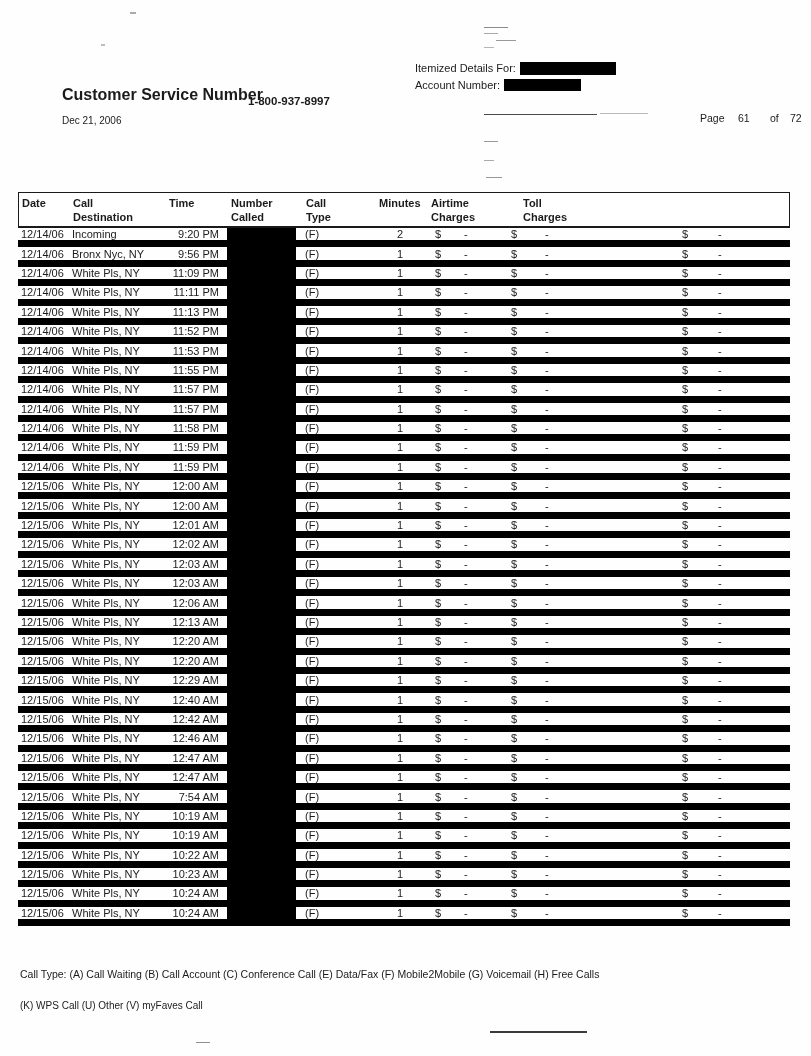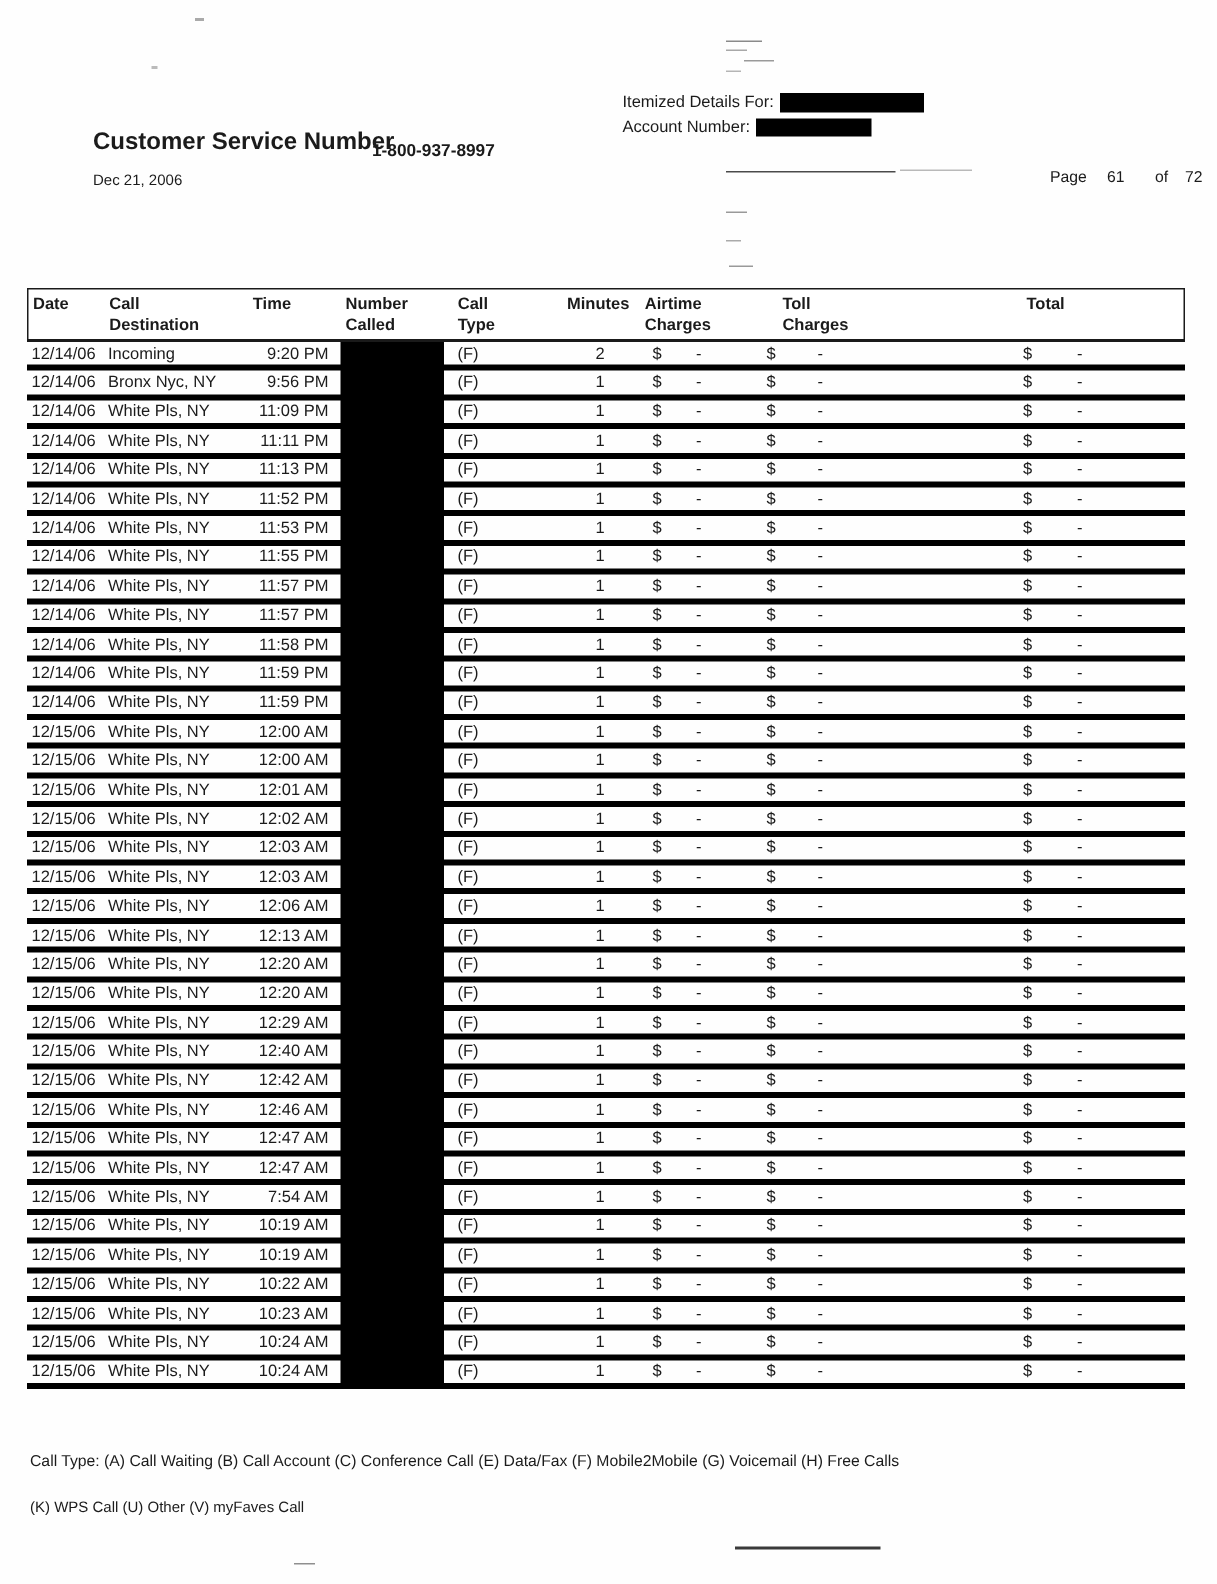--- a/index.html
+++ b/index.html
@@ -65,21 +65,21 @@
   .h-min   { width:62px;  padding-left:20px; }
   .h-air   { width:88px;  padding-left:10px; }
   .h-toll  { width:105px; padding-left:14px; }
   .h-total { width:177px; padding-left:72px; }
 
   .tbody { position:relative; }
   .trow {
     display:flex;
     height:19.4px;
     align-items:center;
-    border-bottom:4px solid #000000;
+    border-bottom:7px solid #000000;
   }
   .c-date { width:52px;  padding-left:3px; }
   .c-dest { width:92px;  padding-left:2px; white-space:nowrap; }
   .c-time { width:62px;  text-align:right; padding-right:5px; }
   .c-num  { width:78px; }
   .c-type { width:56px;  padding-left:3px; }
   .c-min  { width:62px;  text-align:center; padding-left:22px; }
   .money  { display:flex; font-style:normal; }
   .c-air  { width:88px;  padding-left:15px; }
   .c-air  .cur { width:29px; }
@@ -168,24 +168,20 @@
       <span></span>
     </div>
     <div class="hcell h-air">
       <span>Airtime</span>
       <span>Charges</span>
     </div>
     <div class="hcell h-toll">
       <span>Toll</span>
       <span>Charges</span>
     </div>
-    <div class="hcell h-total">
-      <span>Total</span>
-      <span></span>
-    </div>
   </div>
 
   <div class="tbody">
     <div class="redact-col"></div>
 
       <div class="trow">
         <span class="c-date">12/14/06</span>
         <span class="c-dest">Incoming</span>
         <span class="c-time">9:20 PM</span>
         <span class="c-num"></span>

